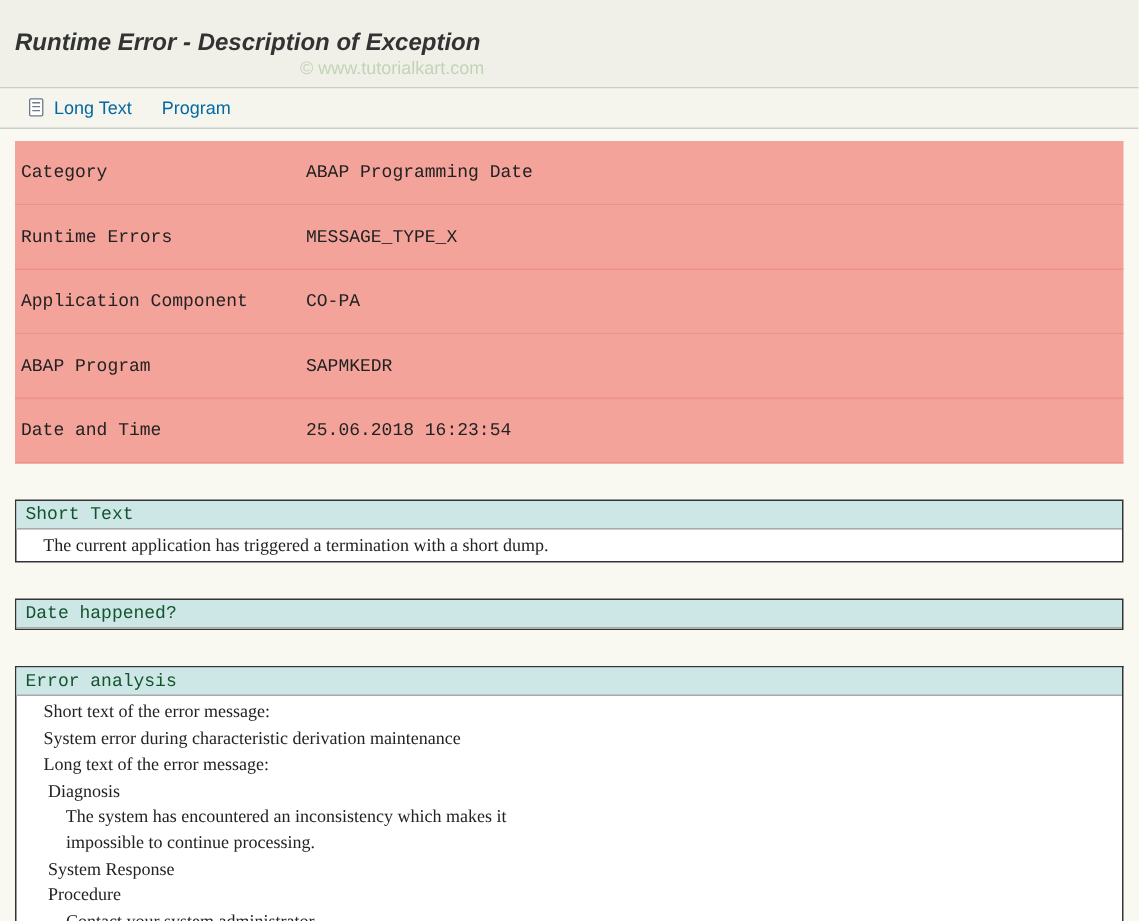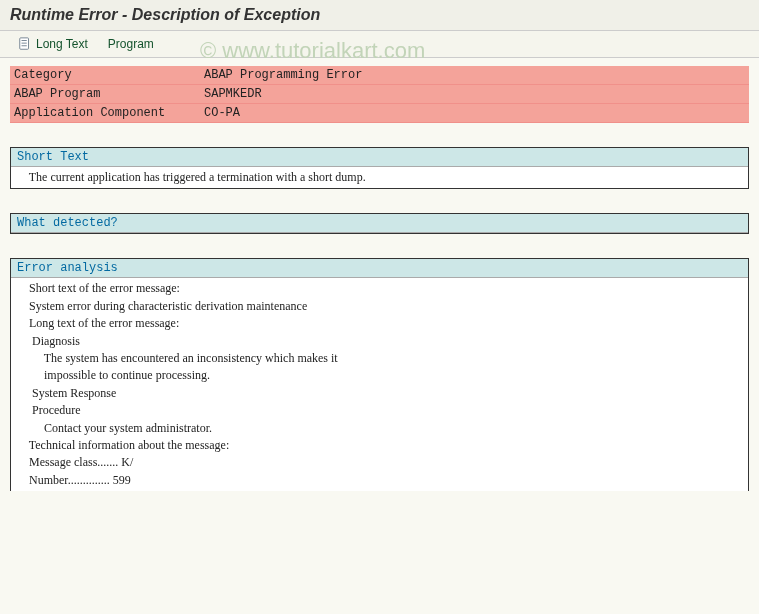--- a/index.html
+++ b/index.html
@@ -1,28 +1,28 @@
 <!DOCTYPE html>
 <html><head>
   <meta charset="utf-8">
   <style>
     * { box-sizing: border-box; margin: 0; padding: 0; }
     body { font-family: Arial, sans-serif; background: #f9f9f2; width: 759px; height: 614px; overflow: hidden; position: relative; }
-    .titlebar { background: #f0f0e8; border-bottom: 1px solid #ccc; padding: 6px 10px; font-size: 16px; font-weight: bold; font-style: italic; color: #333; }
-    .toolbar { background: #f5f5ed; border-bottom: 1px solid #ccc; padding: 4px 10px; display: flex; gap: 4px; align-items: center; font-size: 12px; color: #14532d; }
+    .titlebar { background: #f0f0e8; border-bottom: 1px solid #ccc; padding: 20px 10px; font-size: 16px; font-weight: bold; font-style: italic; color: #333; }
+    .toolbar { background: #f5f5ed; border-bottom: 1px solid #ccc; padding: 4px 10px; display: flex; gap: 4px; align-items: center; font-size: 12px; color: #0369a1; }
     .tb-btn { display: inline-flex; align-items: center; gap: 4px; padding: 2px 8px; cursor: pointer; border-radius: 2px; }
     .content { padding: 8px 10px; font-family: "Courier New", monospace; font-size: 12px; color: #222; }
     .meta-table { width: 100%; border-collapse: collapse; margin-bottom: 24px; }
-    .meta-table td { background: #f4a39a; padding: 2px 4px; font-family: "Courier New", monospace; font-size: 12px; color: #222; border-bottom: 1px solid #f0908a; }
+    .meta-table td { background: #f4a39a; padding: 14px 4px; font-family: "Courier New", monospace; font-size: 12px; color: #222; border-bottom: 1px solid #f0908a; }
     .meta-table td.label { width: 190px; }
     .section { border: 1px solid #333; margin-bottom: 24px; background: #fff; width: 100%; }
-    .section-head { background: #cde7e7; padding: 2px 6px; border-bottom: 1px solid #aaa; font-family: "Courier New", monospace; font-size: 12px; color: #0369a1; }
+    .section-head { background: #cde7e7; padding: 2px 6px; border-bottom: 1px solid #aaa; font-family: "Courier New", monospace; font-size: 12px; color: #14532d; }
     .section-body { padding: 2px 6px; font-family: Liberation Serif, serif; font-size: 12px; color: #222; line-height: 1.45; white-space: pre; }
     .section-open { border: 1px solid #333; border-bottom: none; background: #fff; width: 100%; margin-top: 12px; }
-    .watermark { position: absolute; top: 38px; left: 200px; font-size: 22px; color: #c2d4b8; font-family: Arial, sans-serif; pointer-events: none; z-index: 10; }
+    .watermark { position: absolute; top: 38px; left: 200px; font-size: 12px; color: #c2d4b8; font-family: Arial, sans-serif; pointer-events: none; z-index: 10; }
     svg.icon { width: 14px; height: 14px; display: inline-block; vertical-align: middle; }
   </style>
 </head>
 <body>
 
 <div class="titlebar">
   <span>Runtime Error - Description of Exception</span>
 </div>
 
 <div class="toolbar">
@@ -41,40 +41,48 @@
 </div>
 
 <div class="watermark">© www.tutorialkart.com</div>
 
 <div class="content">
 
   <table class="meta-table">
     <tbody>
         <tr>
           <td class="label">Category</td>
-          <td>ABAP Programming Error</td>
+          <td>ABAP Programming Date</td>
+        </tr>
+    <tr>
+          <td class="label">Runtime Errors</td>
+          <td>MESSAGE_TYPE_X</td>
+        </tr>
+    <tr>
+          <td class="label">Application Component</td>
+          <td>CO-PA</td>
         </tr>
     <tr>
           <td class="label">ABAP Program</td>
           <td>SAPMKEDR</td>
         </tr>
     <tr>
-          <td class="label">Application Component</td>
-          <td>CO-PA</td>
+          <td class="label">Date and Time</td>
+          <td>25.06.2018 16:23:54</td>
         </tr>
   </tbody>
     </table>
 
   <div class="section">
     <div class="section-head">Short Text</div>
     <div class="section-body">    The current application has triggered a termination with a short dump.</div>
   </div>
 
   <div class="section">
-    <div class="section-head">What detected?</div>
+    <div class="section-head">Date happened?</div>
   </div>
 
   <div class="section-open">
     <div class="section-head">Error analysis</div>
     <div class="section-body">    Short text of the error message:
     System error during characteristic derivation maintenance
     Long text of the error message:
      Diagnosis
          The system has encountered an inconsistency which makes it
          impossible to continue processing.

